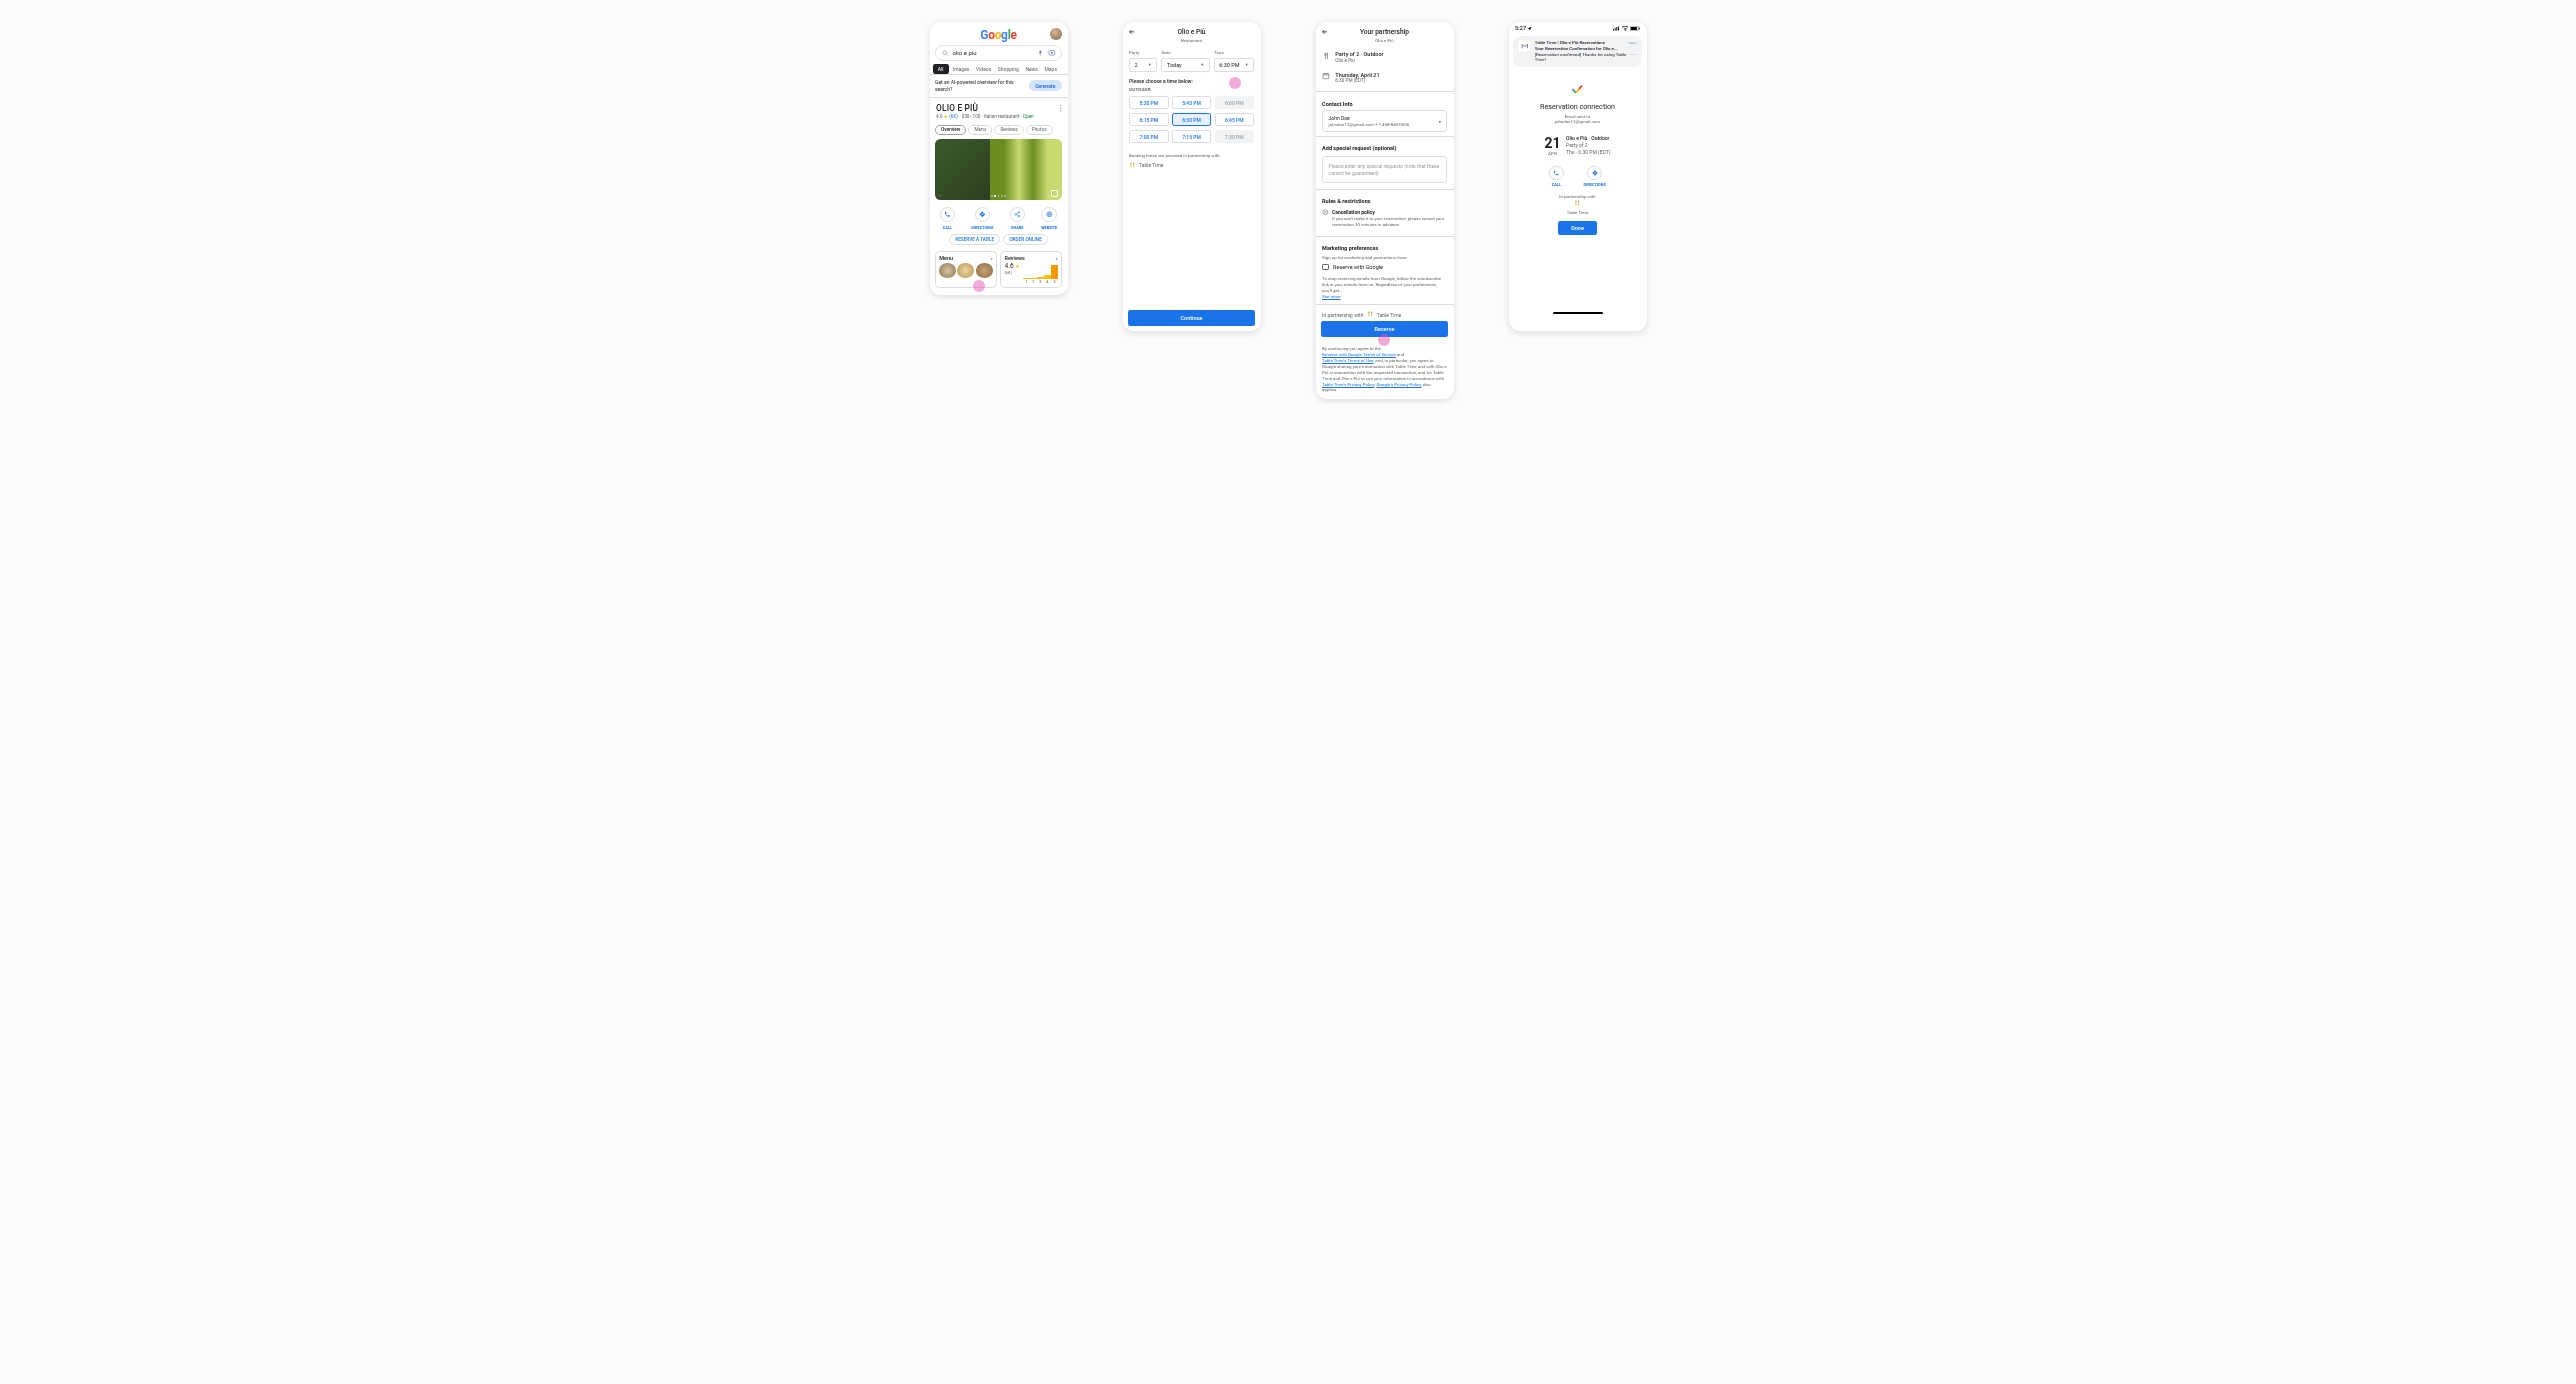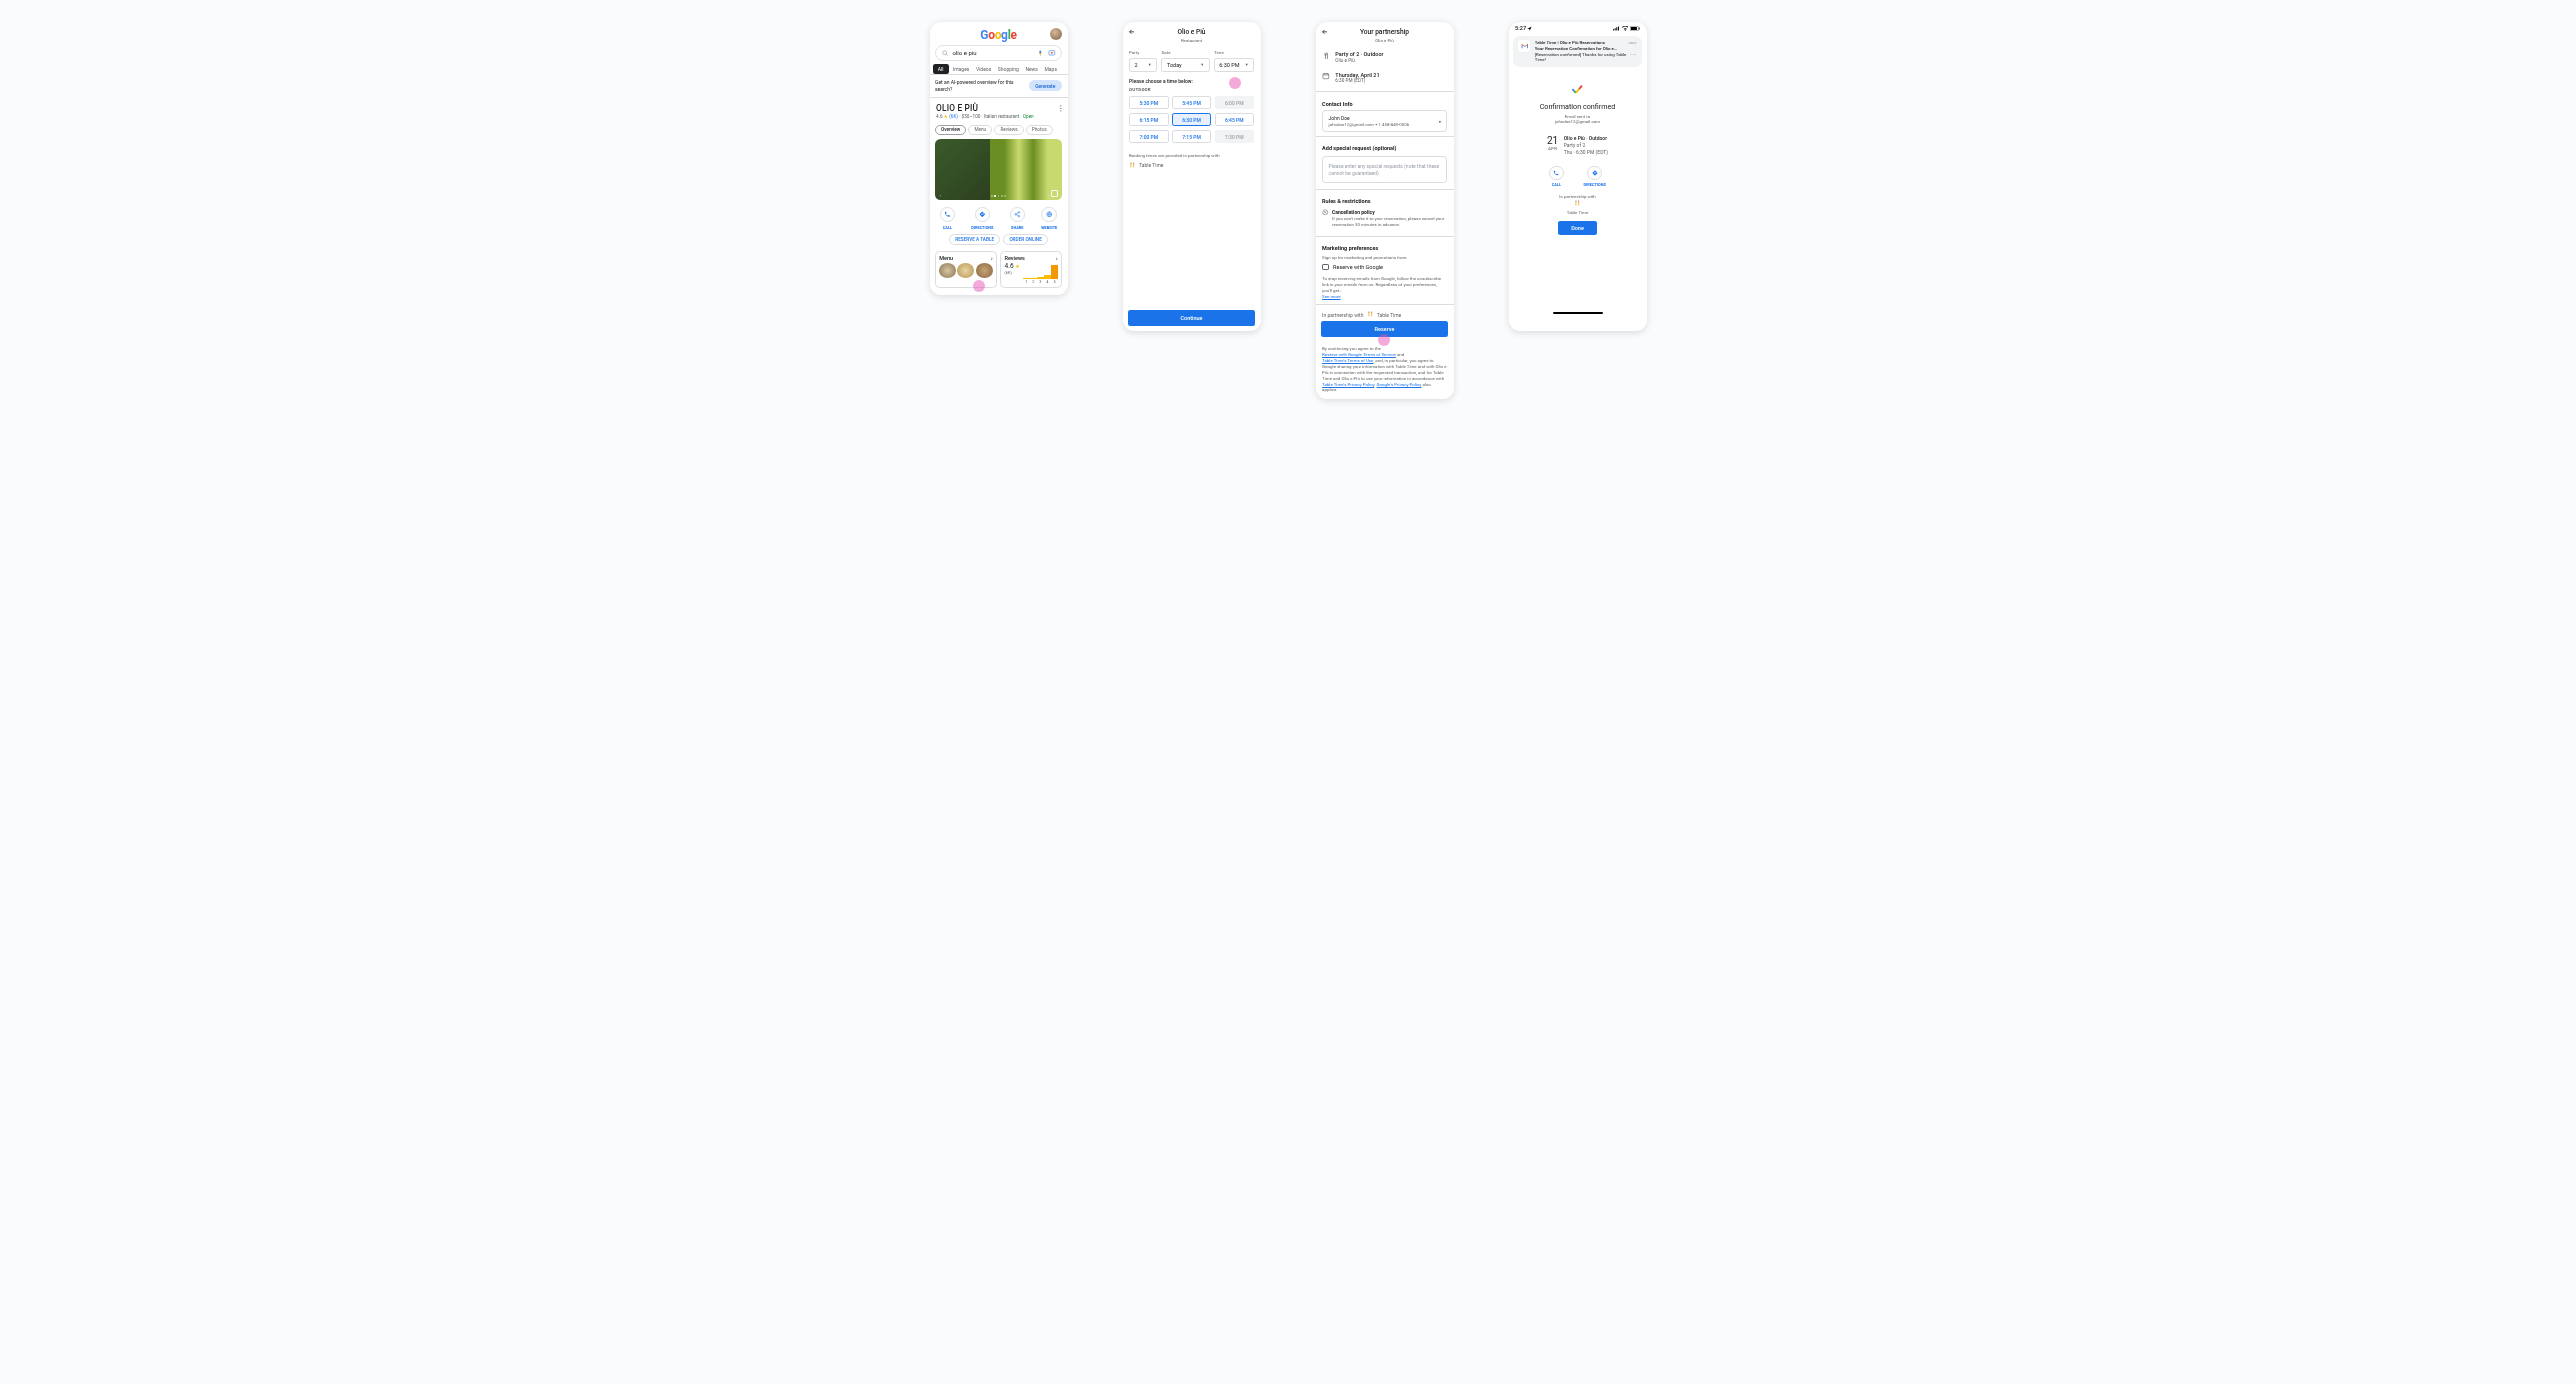--- a/index.html
+++ b/index.html
@@ -116,21 +116,21 @@
 .gm{width:12px;height:12px;border-radius:3.3px;background:#fff;display:flex;align-items:center;justify-content:center;box-shadow:0 0 0 0.6px #eee}
 .notif .b{flex:1;font-size:4.4px;line-height:1.3}
 .notif .b .t{font-weight:500}
 .check{display:flex;justify-content:center;padding:13.2px 0 5.5px}
 .cmsg{text-align:center}
 .cmsg .h{font-size:7.2px;font-weight:400}
 .cmsg .s{font-size:4.4px;color:var(--txt2);margin-top:3.3px}
 .cmsg .e{font-size:4.4px;color:var(--txt2)}
 .res-box{display:flex;gap:5.5px;padding:11px 0 3.3px;justify-content:center;align-items:flex-start}
 .res-box .d{text-align:center}
-.res-box .dn{font-size:10px;font-weight:400}
+.res-box .dn{font-size:14px;font-weight:700}
 .res-box .dm{font-size:4.4px;color:var(--txt2);letter-spacing:0.3px}
 .res-box .inf{font-size:5px;line-height:1.4}
 .act4{display:flex;justify-content:center;gap:20px;padding:6.6px 0 4.4px}
 .act4 .a{display:flex;flex-direction:column;align-items:center;gap:2.2px}
 .act4 .ic4{width:14.4px;height:14.4px;border:0.6px solid var(--bord);border-radius:50%;display:flex;align-items:center;justify-content:center;color:var(--blue)}
 .act4 .l{font-size:3.9px;font-weight:700;color:var(--blue)}
 .pn4{text-align:center;font-size:4.4px;color:var(--txt2);padding:2.2px 0 1.1px}
 .done{background:var(--blue);color:#fff;padding:3.9px 13.2px;border-radius:2.2px;font-size:5.5px;font-weight:500;display:inline-block}
 .done-wrap{text-align:center;padding:5.5px 0 77px}
 .homebar{width:50px;height:2.2px;background:#000;border-radius:1.1px;margin:0 auto 3.3px}
@@ -500,21 +500,21 @@
   </div>
   <div class="check">
     <svg width="14.4" height="14.4" viewBox="0 0 24 24" fill="none" stroke-width="3">
           <path stroke="#4285f4" d="M4 12l3 3"></path>
           <path stroke="#34a853" d="M7 15l3 3"></path>
           <path stroke="#fbbc04" d="M10 18l5-6"></path>
           <path stroke="#ea4335" d="M15 12l5-6"></path>
         </svg>
   </div>
   <div class="cmsg">
-    <div class="h">Confirmation confirmed</div>
+    <div class="h">Reservation connection</div>
     <div class="s">Email sent to</div>
     <div class="e">johndoe12@gmail.com</div>
   </div>
   <div class="res-box">
     <div class="d">
           <div class="dn">21</div>
           <div class="dm">APR</div>
         </div>
     <div class="inf">
           <div style="font-weight:500">Olio e Più · Outdoor</div>

